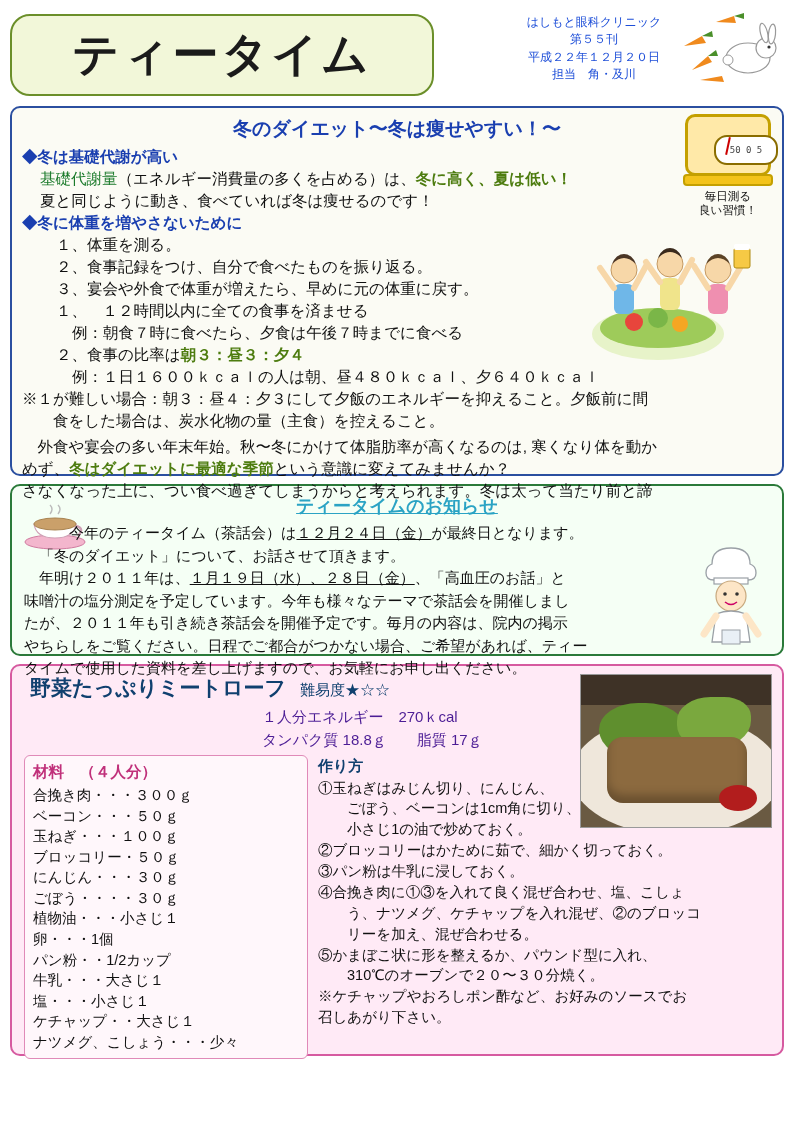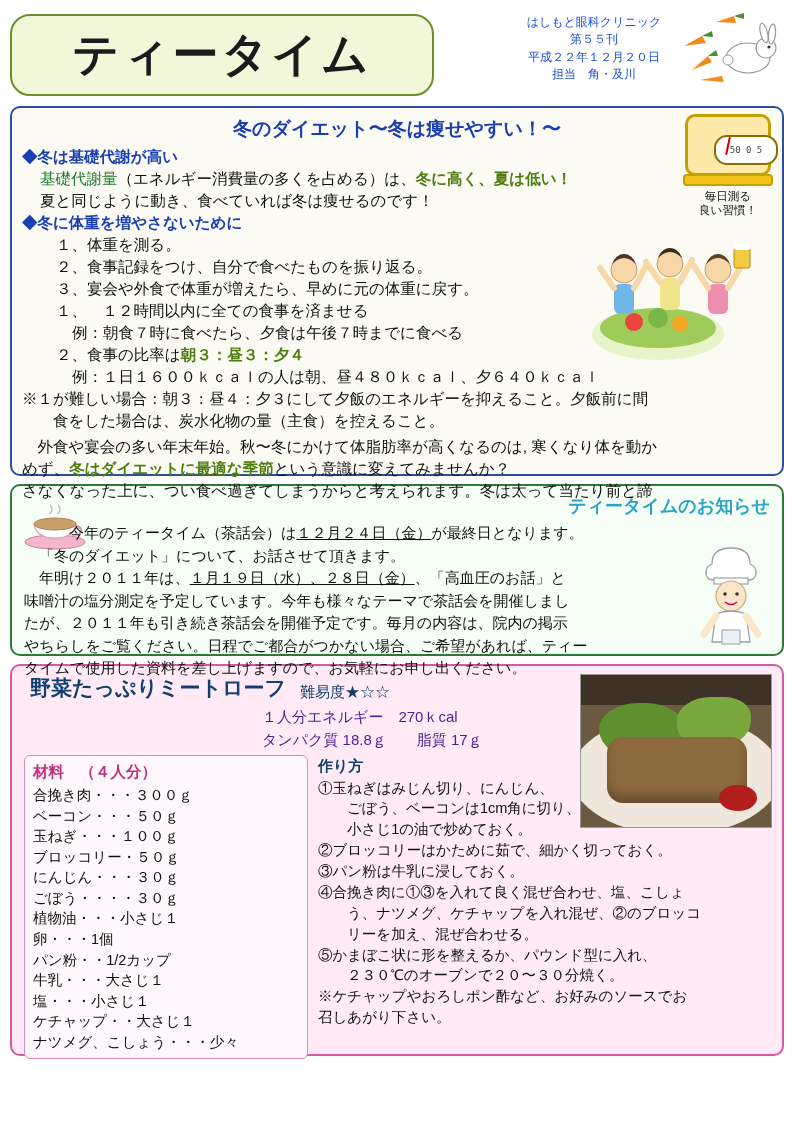--- a/index.html
+++ b/index.html
@@ -172,24 +172,25 @@
   
   .notice {
     border: 2px solid #2b7a3a;
     background: #f5fff5;
     padding: 8px 12px 8px 12px;
     height: 172px;
     margin-top: 8px;
   }
   .notice h2 {
     margin: 0 0 4px 0;
-    text-align: right;
+    text-align: center;
     font-size: 18px;
     color: #2aa3c4;
     font-weight: bold;
+    text-decoration: underline;
   }
   .notice-body {
     font-size: 15px;
     line-height: 1.5;
     color: #101010;
     position: relative;
     z-index: 2;
   }
   .u { text-decoration: underline; }
   .teacup-art {
@@ -211,21 +212,21 @@
   
   .recipe {
     border: 2px solid #d65aa0;
     background: #ffeaf6;
     padding: 8px 12px;
     height: 392px;
     margin-top: 8px;
   }
   .recipe-head {
     display: flex;
-    align-items: flex-end;
+    align-items: flex-start;
     gap: 14px;
   }
   .recipe-title {
     font-size: 21px;
     font-weight: bold;
     color: #10406f;
     white-space: nowrap;
     padding-left: 6px;
   }
   .difficulty {
@@ -512,20 +513,20 @@
         <div class="steps-title">作り方</div>
         <div>①玉ねぎはみじん切り、にんじん、</div>
         <div>　　ごぼう、ベーコンは1cm角に切り、</div>
         <div>　　小さじ1の油で炒めておく。</div>
         <div>②ブロッコリーはかために茹で、細かく切っておく。</div>
         <div>③パン粉は牛乳に浸しておく。</div>
         <div>④合挽き肉に①③を入れて良く混ぜ合わせ、塩、こしょ</div>
         <div>　　う、ナツメグ、ケチャップを入れ混ぜ、②のブロッコ</div>
         <div>　　リーを加え、混ぜ合わせる。</div>
         <div>⑤かまぼこ状に形を整えるか、パウンド型に入れ、</div>
-        <div>　　２３０℃のオーブンで２０〜３０分焼く。</div>
+        <div>　　310℃のオーブンで２０〜３０分焼く。</div>
         <div>※ケチャップやおろしポン酢など、お好みのソースでお</div>
         <div>召しあがり下さい。</div>
       </div>
     </div>
   </div>
 
 </div>
 
 </body></html>

